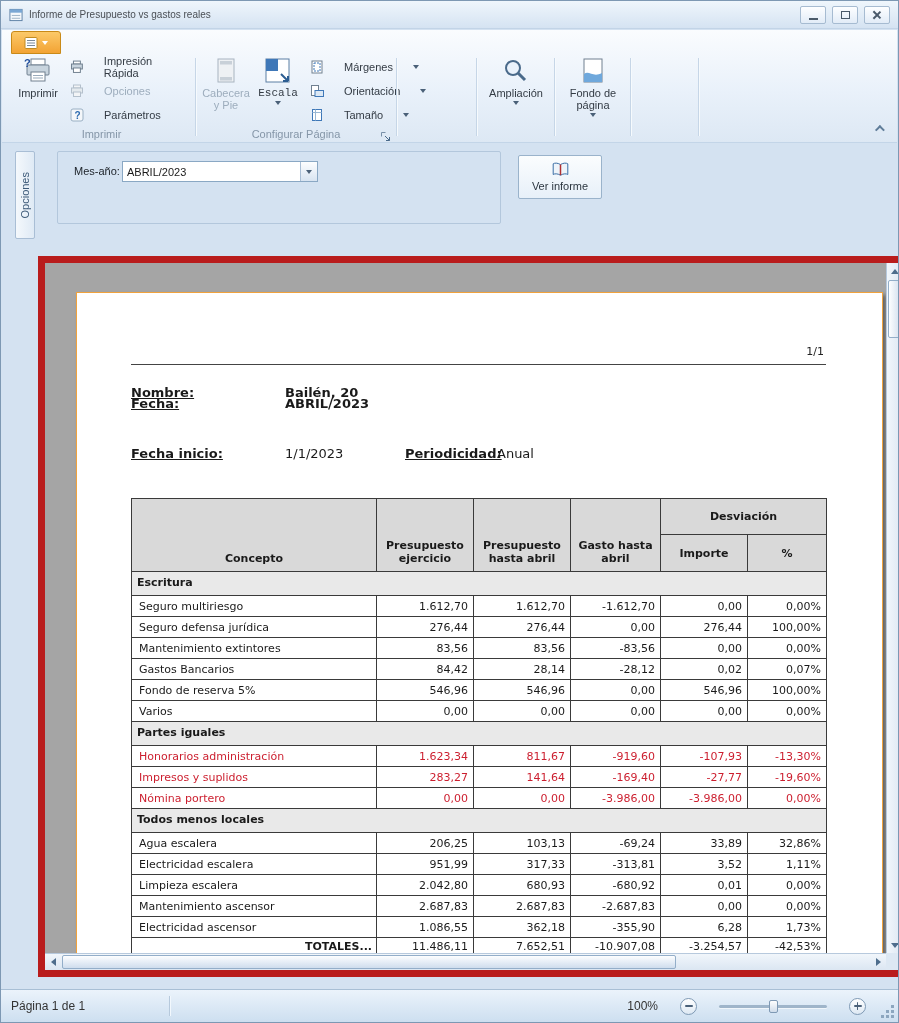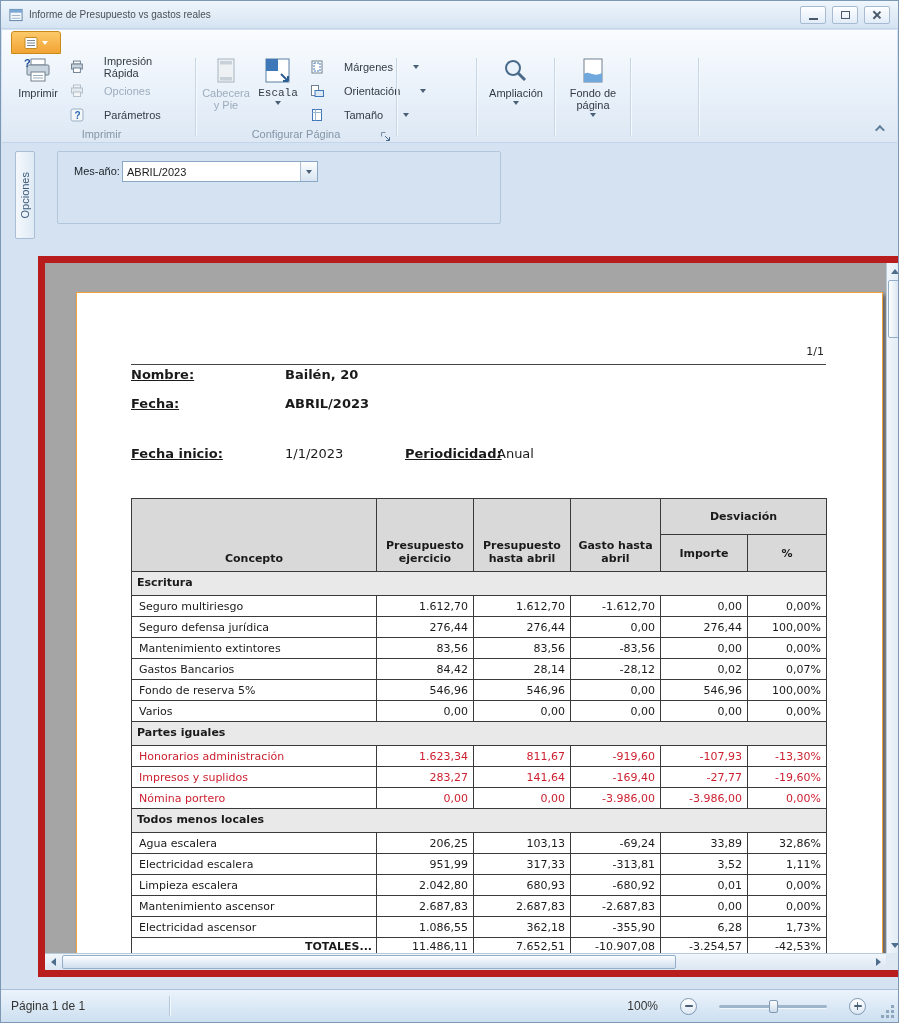--- a/index.html
+++ b/index.html
@@ -350,30 +350,37 @@
     </div>
     <div class="opt-box">
       <span class="opt-label">Mes-año:</span>
       <div class="combo">
         <input class="combo-input" readonly="" value="ABRIL/2023" style="">
         <div class="combo-btn">
           <span class="tri-dd"></span>
         </div>
       </div>
     </div>
+    <div class="ver-informe">
+      <svg width="17" height="15" viewBox="0 0 17 15">
+        <path d="M8.5 2.5 C5.5 0.8 2.8 0.8 1.2 1.8 V12.5 C2.8 11.5 5.5 11.5 8.5 13.2 C11.5 11.5 14.2 11.5 15.8 12.5 V1.8 C14.2 0.8 11.5 0.8 8.5 2.5 Z" fill="#eef4fa" stroke="#3a6ea5"></path>
+        <line x1="8.5" y1="2.5" x2="8.5" y2="13.2" stroke="#b03030" stroke-width="1.5"></line>
+      </svg>
+      <span>Ver informe</span>
+    </div>
   </div>
 
   <div class="preview">
     <div class="preview-canvas">
       <div class="page">
         <div class="page-content">
           <div class="page-indicator">1/1</div>
           <div class="header-line"></div>
 
-          <div class="field-row" style="top:74px;text-decoration:underline;">
+          <div class="field-row" style="top:92px;text-decoration:underline;">
             <span class="f-label">Nombre:</span>
             <span class="f-value bold">Bailén, 20</span>
           </div>
           <div class="field-row" style="top:103px;">
             <span class="f-label">Fecha:</span>
             <span class="f-value bold">ABRIL/2023</span>
           </div>
           <div class="field-row" style="top:153px;">
             <span class="f-label">Fecha inicio:</span>
             <span class="f-value">1/1/2023</span>

